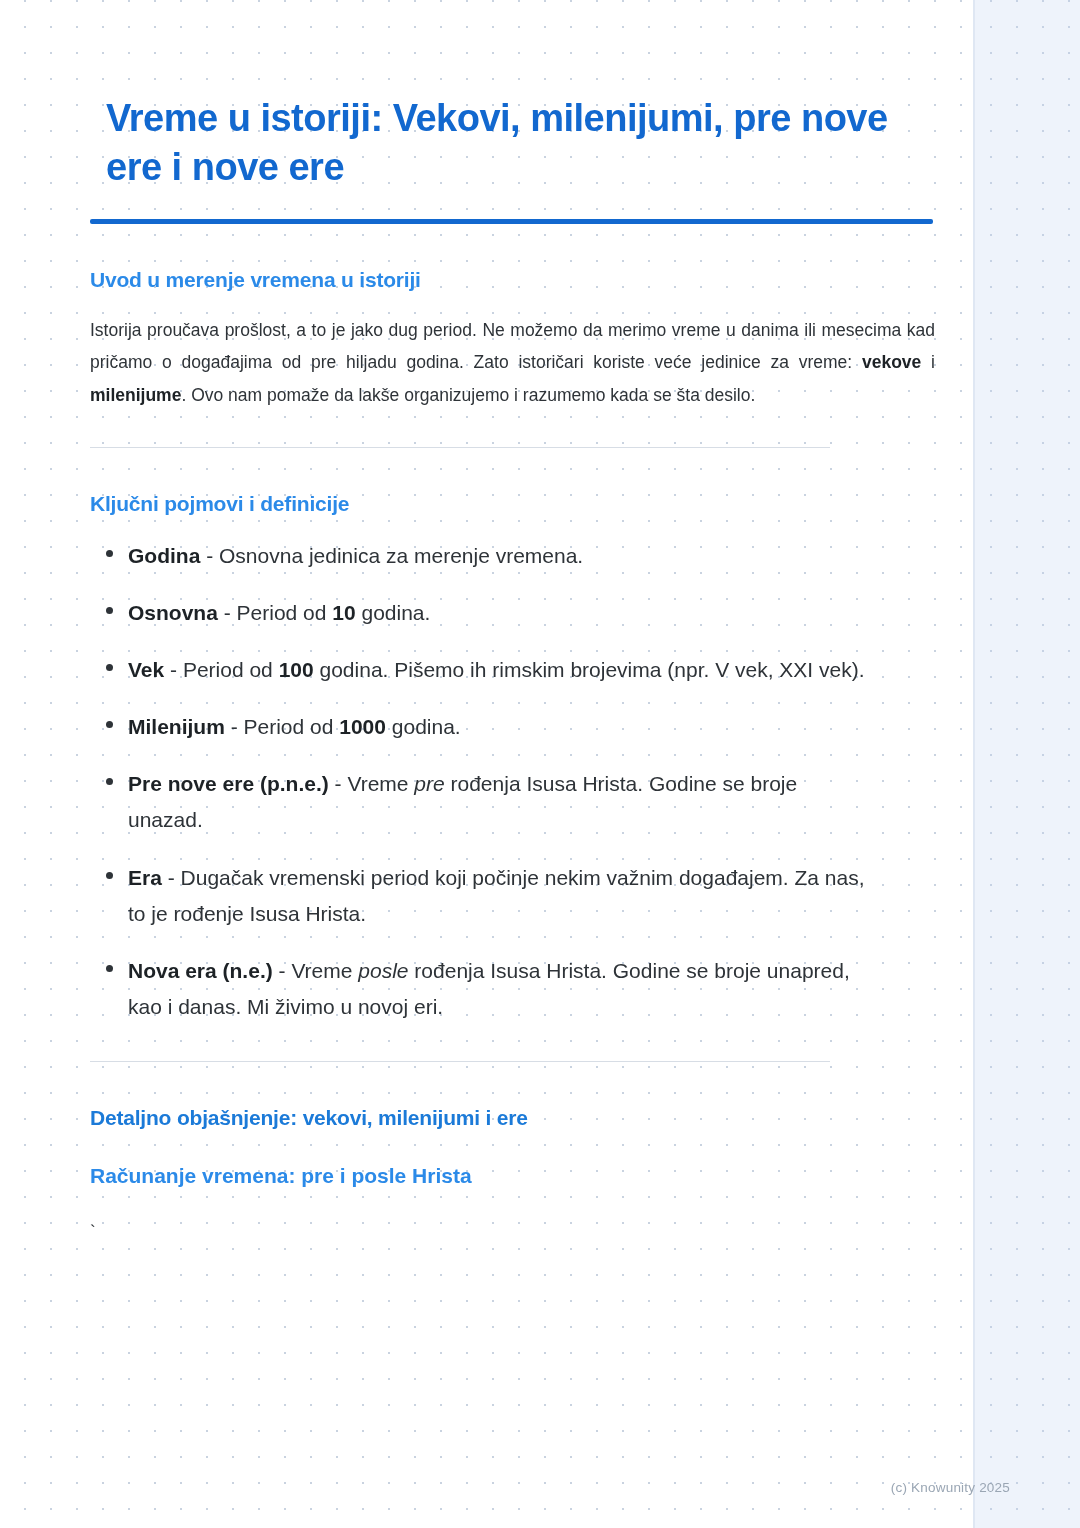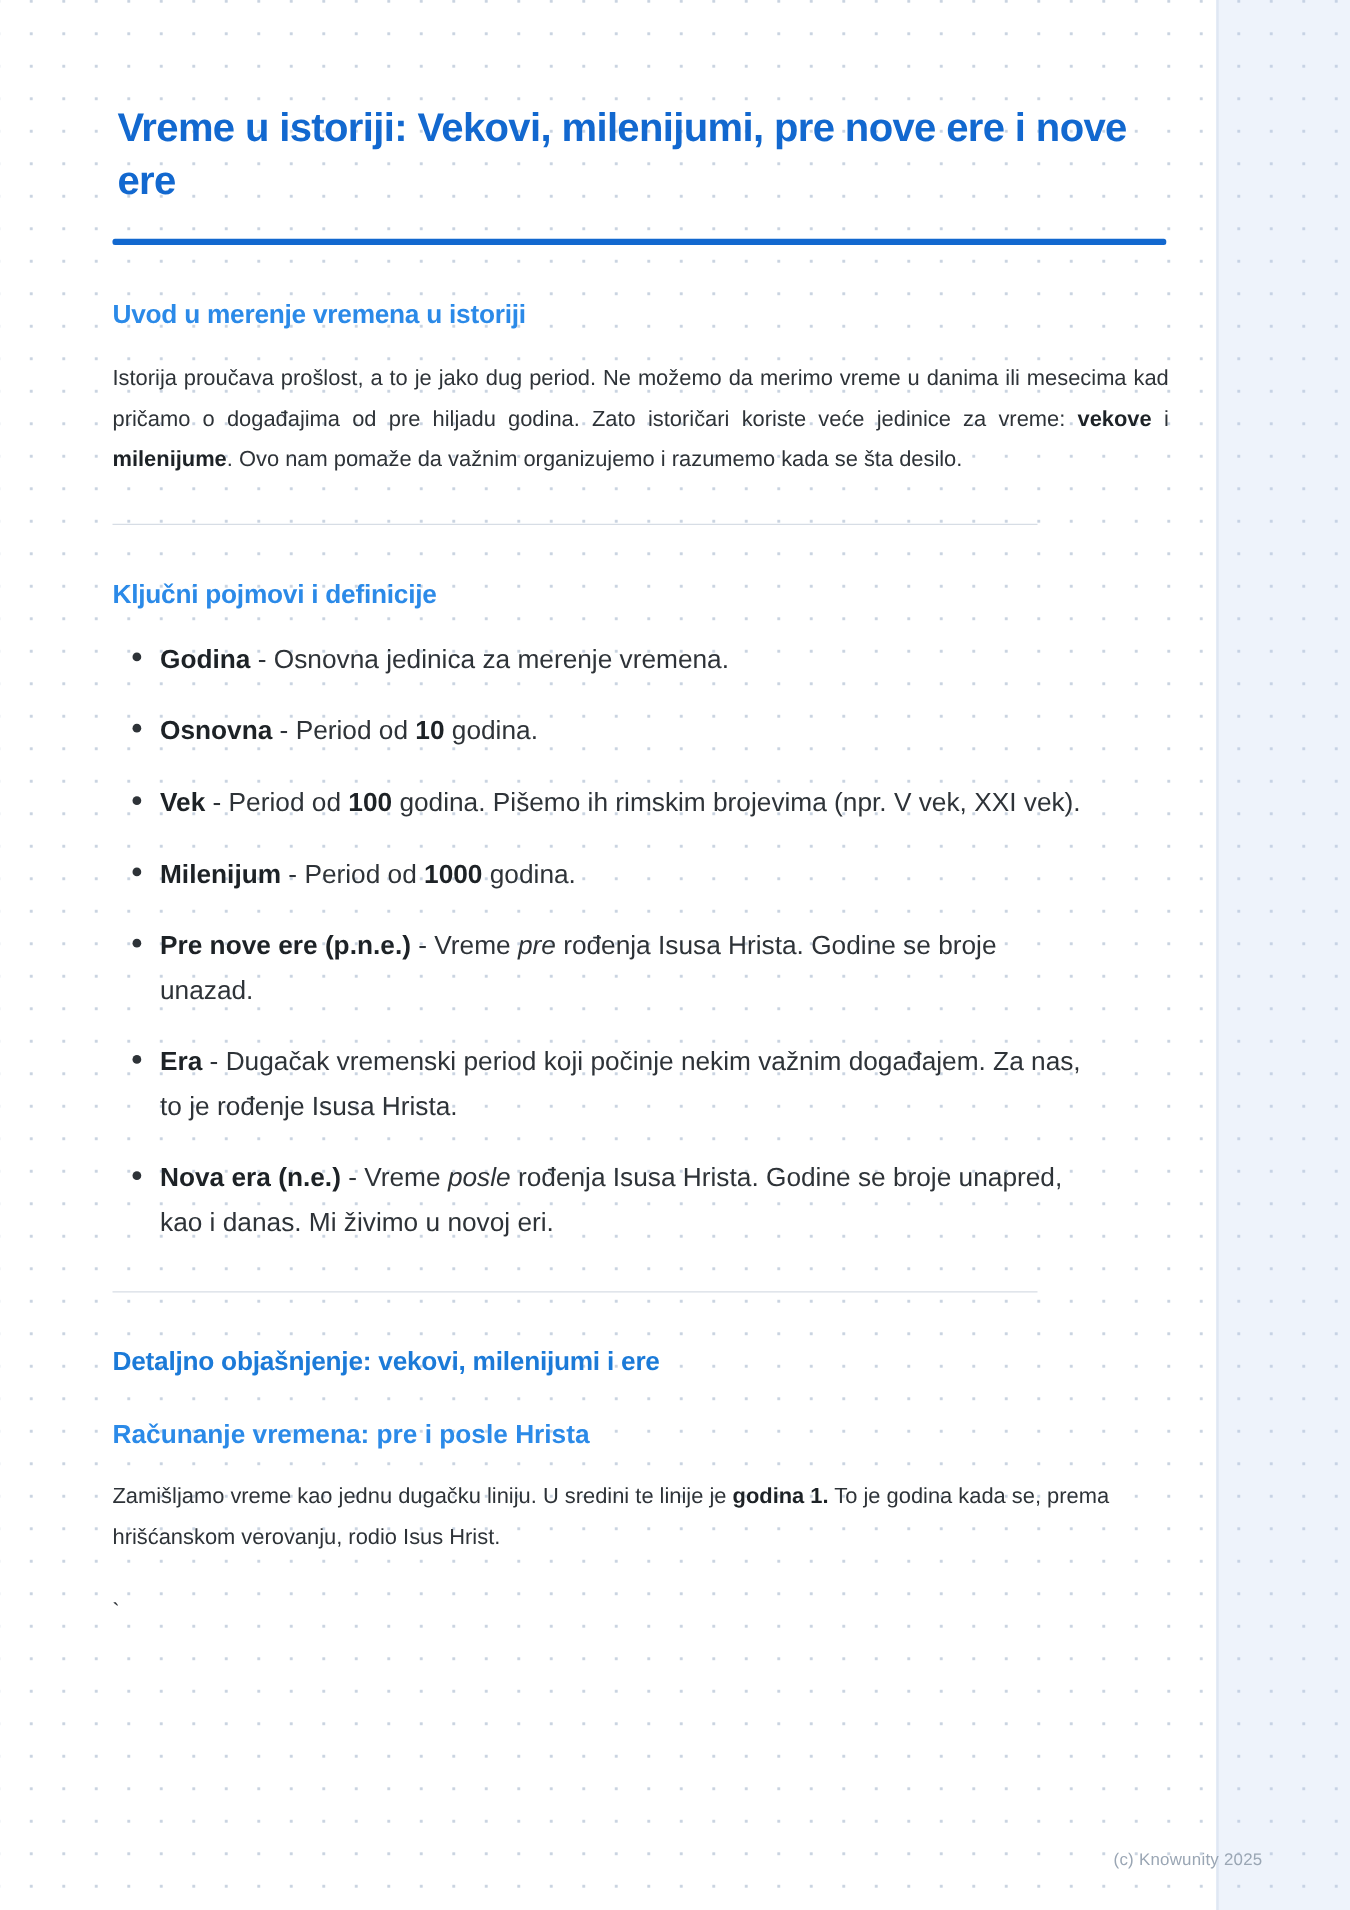--- a/index.html
+++ b/index.html
@@ -40,25 +40,25 @@
   }
 
   .content {
     position: absolute;
     left: 90px;
     top: 78px;
     width: 845px;
   }
 
   h1.doc-title {
-    font-size: 32px;
+    font-size: 38px;
     line-height: 1.30;
     font-weight: bold;
     color: #1268cf;
-    margin: 4px;
+    margin: 16px;
     letter-spacing: -0.5px;
     max-width: 830px;
   }
 
   .title-rule {
     margin-top: 26px;
     width: 843px;
     height: 5px;
     background: #1268cf;
     border-radius: 2px;
@@ -153,21 +153,21 @@
 <div class="page">
   <div class="right-band"></div>
 
   <div class="content">
 
     <h1 class="doc-title">Vreme u istoriji: Vekovi, milenijumi, pre nove ere i nove ere</h1>
     <div class="title-rule"></div>
 
     <h2 class="section-title">Uvod u merenje vremena u istoriji</h2>
     <p class="body-text">
-      <span>Istorija proučava prošlost, a to je jako dug period. Ne možemo da merimo vreme u danima ili mesecima kad pričamo o događajima od pre hiljadu godina. Zato istoričari koriste veće jedinice za vreme: </span><span class="b">vekove</span><span> i </span><span class="b">milenijume</span><span>. Ovo nam pomaže da važnim organizujemo i razumemo kada se šta desilo.</span>
+      <span>Istorija proučava prošlost, a to je jako dug period. Ne možemo da merimo vreme u danima ili mesecima kad pričamo o događajima od pre hiljadu godina. Zato istoričari koriste veće jedinice za vreme: </span><span class="b">vekove</span><span> i </span><span class="b">milenijume</span><span>. Ovo nam pomaže da lakše organizujemo i razumemo kada se šta desilo.</span>
     </p>
     <div class="divider"></div>
 
     <h2 class="section-title">Ključni pojmovi i definicije</h2>
     <ul class="term-list">
       <li>
         <span class="b">Godina</span><span> - </span><span>Osnovna jedinica za merenje vremena.</span>
       </li>
       <li>
         <span class="b">Osnovna</span><span> - </span><span>Period od </span><span class="b">10</span><span> godina.</span>
@@ -185,21 +185,18 @@
         <span class="b">Era</span><span> - </span><span>Dugačak vremenski period koji počinje nekim važnim događajem. Za nas, to je rođenje Isusa Hrista.</span>
       </li>
       <li>
         <span class="b">Nova era (n.e.)</span><span> - </span><span>Vreme </span><span class="i">posle</span><span> rođenja Isusa Hrista. Godine se broje unapred, kao i danas. Mi živimo u novoj eri.</span>
       </li>
     </ul>
     <div class="divider"></div>
 
     <h2 class="section-title dark">Detaljno objašnjenje: vekovi, milenijumi i ere</h2>
     <h3 class="sub-title">Računanje vremena: pre i posle Hrista</h3>
-    <p class="body-text left">
-      <span>Zamišljamo vreme kao jednu dugačku liniju. U sredini te linije je </span><span class="b">godina 1.</span><span> To je godina kada se, prema hrišćanskom verovanju, rodio Isus Hrist.</span>
-    </p>
     <div class="backtick">`</div>
 
   </div>
 
   <div class="footer">(c) Knowunity 2025</div>
 </div>
 
 </body></html>

